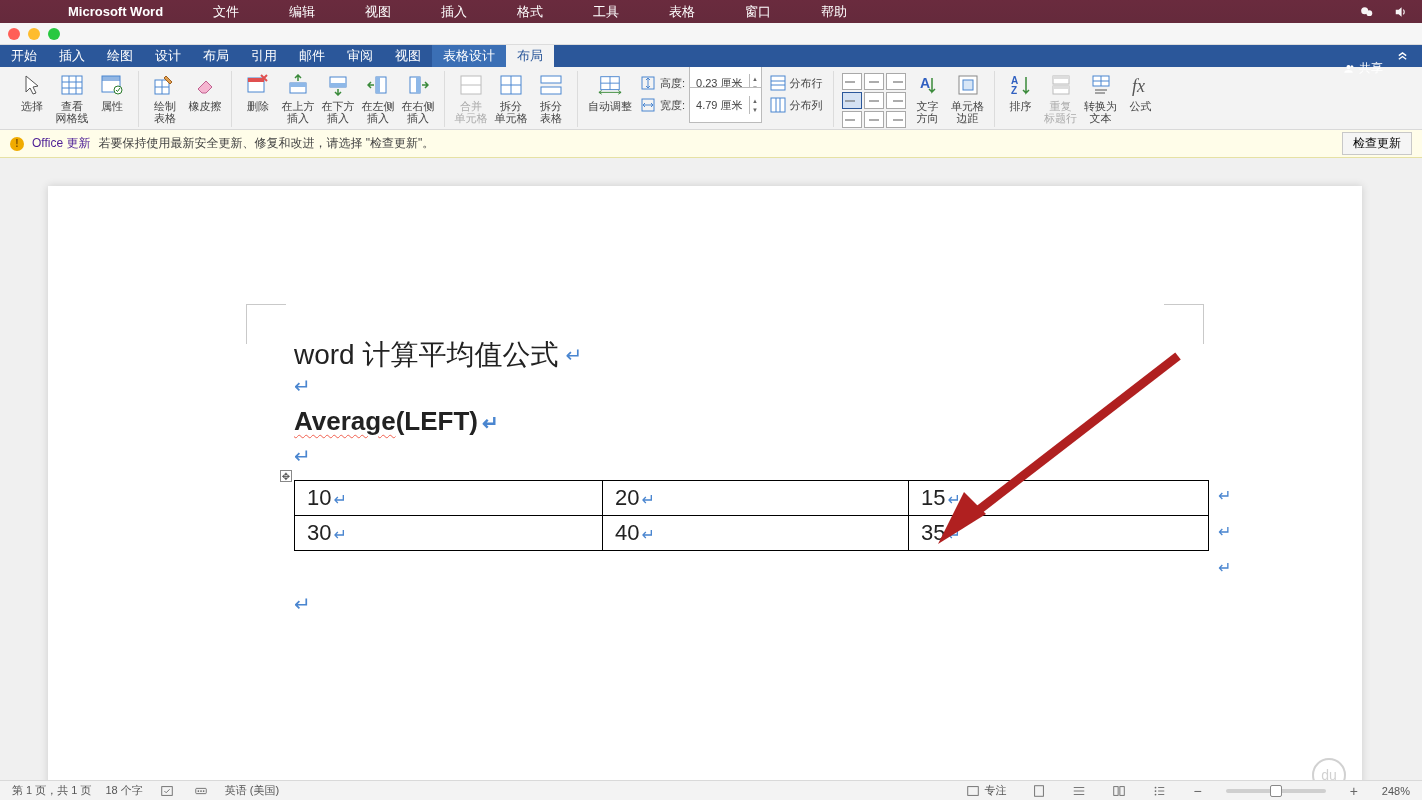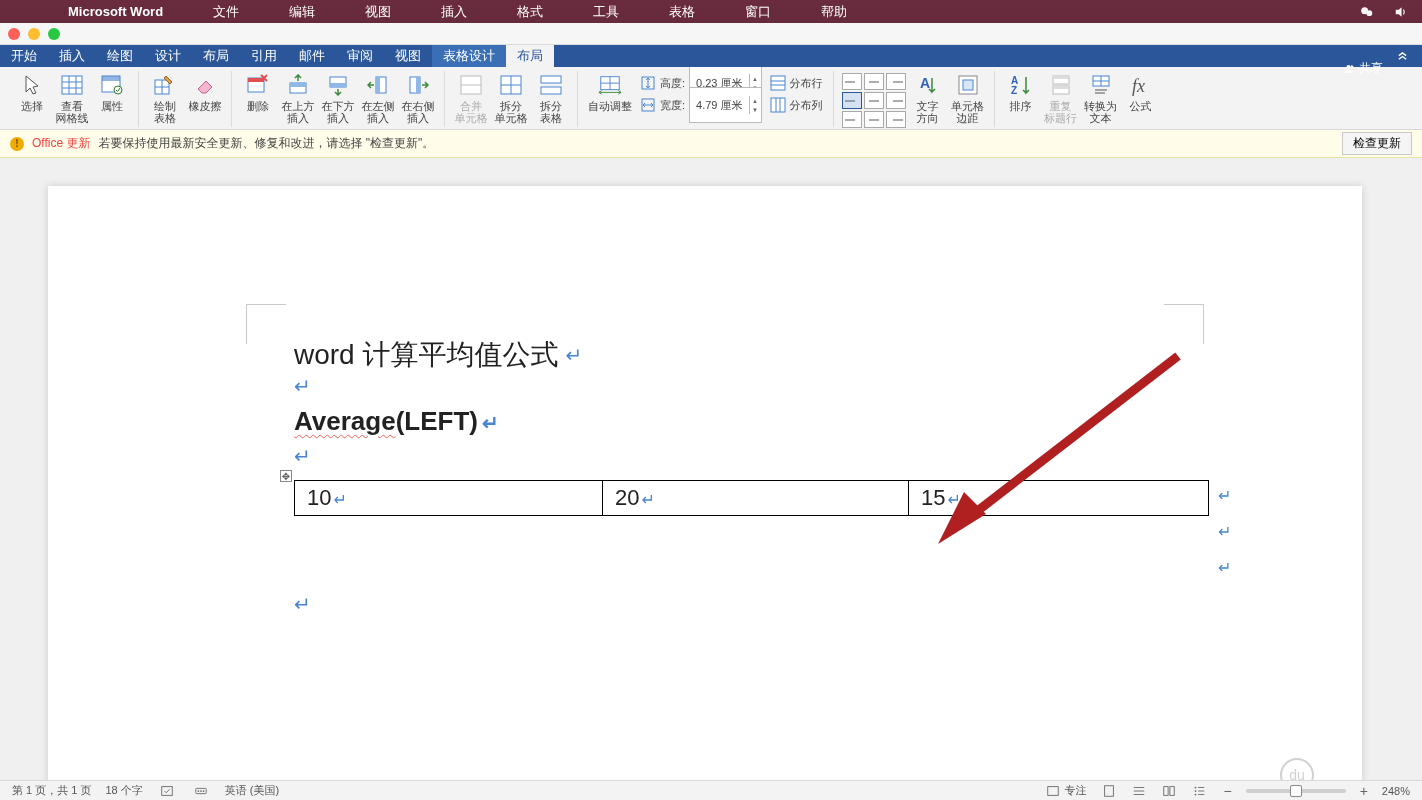--- a/index.html
+++ b/index.html
@@ -44,21 +44,21 @@
 .align-cell.selected { border: 1px solid #2b579a; background: #d5e2f3; }
 .align-cell::before { content:""; position:absolute; background:#5a5a5a; }
 .align-cell.h-l::before{ left:2px; right:6px; top:50%; height:1px; transform:translateY(-50%);}
 .align-cell.h-c::before{ left:4px; right:4px; top:50%; height:1px; transform:translateY(-50%);}
 .align-cell.h-r::before{ left:6px; right:2px; top:50%; height:1px; transform:translateY(-50%);}
 
 
 .banner { height: 28px; background: #fffde9; border-bottom: 1px solid #e6e1a4; display: flex; align-items: center; padding: 0 10px; font-size: 12px; gap: 8px; }
 .banner .alert-icon { width:14px; height:14px; border-radius:50%; background:#f0ab00; color:#7a4e00; display:flex; align-items:center; justify-content:center; font-size:10px; font-weight:bold;}
 .banner .btn-update { margin-left:auto; border:1px solid #c8c8c8; background:#f5f5f5; padding:2px 10px; font-size:12px;text-align:center;}
-.banner .orange { color:#ef4444; font-weight:500; }
+.banner .orange { color:#4c1d95; font-weight:500; }
 
 
 .doc-area { position:absolute; top:158px; left:0; right:0; bottom:20px; background:#f0f0f0; overflow:hidden;}
 .page { position:absolute; left:48px; top:28px; width:1314px; height:620px; background:#fff; box-shadow:0 0 8px rgba(0,0,0,.15);}
 .doc-heading { position:absolute; left:246px; top:150px; font-size:28px; color:#222; display:flex; align-items:center; gap:3px;}
 .para-mark { font-size:20px; color:#4a86d0; margin-left:4px;}
 .para-lone { position:absolute; font-size:20px; color:#4a86d0; }
 .avg-line { position:absolute; left:246px; top:220px; font-size:26px; font-weight:bold; color:#222;}
 .avg-line .underlined { text-decoration: underline wavy #f06050; text-underline-offset:4px; text-decoration-thickness:1px;}
 
@@ -66,26 +66,26 @@
 .word-table td { border:1px solid #000; height:35px; padding:0 12px; font-size:22px; color:#222; vertical-align:middle; }
 .word-table td:nth-child(1){ width:308px; }
 .word-table td:nth-child(2){ width:306px; }
 .word-table td:nth-child(3){ width:300px; }
 .cell-mark { font-size:16px; color:#4a86d0; margin-left:2px; vertical-align:middle;}
 .row-end { position:absolute; font-size:16px; color:#4a86d0; }
 .table-handle { position:absolute; width:12px; height:12px; border:1px solid #888; background:#fff; font-size:10px; display:flex; align-items:center; justify-content:center; color:#555;}
 
 .big-arrow { position:absolute; }
 
-.watermark { position:absolute; right:48px; bottom:14px; font-size:24px; color:#777; opacity:.55; display:flex; align-items:center; gap:8px;}
+.watermark { position:absolute; right:16px; bottom:14px; font-size:24px; color:#777; opacity:.55; display:flex; align-items:center; gap:8px;}
 .watermark .paw { width:34px; height:34px; border-radius:50%; border:2px solid #888; display:flex; align-items:center; justify-content:center; font-size:14px; color:#888; opacity:.7;}
 
 
 .status { position:absolute; bottom:0; left:0; right:0; height:20px; background:#f3f3f3; border-top:1px solid #d9d9d9; display:flex; align-items:center; padding:0 12px; font-size:11px; color:#555; gap:14px;}
-.status .right { margin-left:auto; display:flex; align-items:center; gap:10px;}
+.status .right { margin-left:auto; display:flex; align-items:center; gap:20px;}
 .status .slider { width:100px; height:4px; background:#cfcfcf; border-radius:2px; position:relative;}
 .status .slider .thumb { position:absolute; left:50%; top:-4px; width:12px; height:12px; border:1px solid #888; background:#fff; border-radius:2px; transform:translateX(-50%);}
 .status .icon-btn svg { width:14px; height:14px; fill:#666; }
 .status .icon-btn { padding:0 3px; }
 
 .menu-item { cursor: default; padding-left: 32px; }
 
 svg { display:block; }
 </style>
 </head>
@@ -476,20 +476,25 @@
     <span class="para-lone" style="left:246px; top:258px;">↵</span>
 
     <div class="table-handle" style="left:232px; top:284px;">✥</div>
     <table class="word-table">
       <tbody>
           <tr>
         <td><span>10</span><span class="cell-mark">↵</span></td>
         <td><span>20</span><span class="cell-mark">↵</span></td>
         <td><span>15</span><span class="cell-mark">↵</span></td>
       </tr>
+      <tr>
+        <td><span>30</span><span class="cell-mark">↵</span></td>
+        <td><span>40</span><span class="cell-mark">↵</span></td>
+        <td><span>35</span><span class="cell-mark">↵</span></td>
+      </tr>
     </tbody>
       </table>
     <span class="row-end" style="left:1170px; top:300px;">↵</span>
     <span class="row-end" style="left:1170px; top:336px;">↵</span>
     <span class="row-end" style="left:1170px; top:372px;">↵</span>
     <span class="para-lone" style="left:246px; top:406px;">↵</span>
 
     <svg class="big-arrow" style="left:870px; top:160px;" width="270" height="210" viewBox="0 0 270 210">
       <line x1="260" y1="10" x2="40" y2="180" stroke="#b02020" stroke-width="9"></line>
       <polygon points="20,198 68,168 46,146" fill="#b02020"></polygon>

